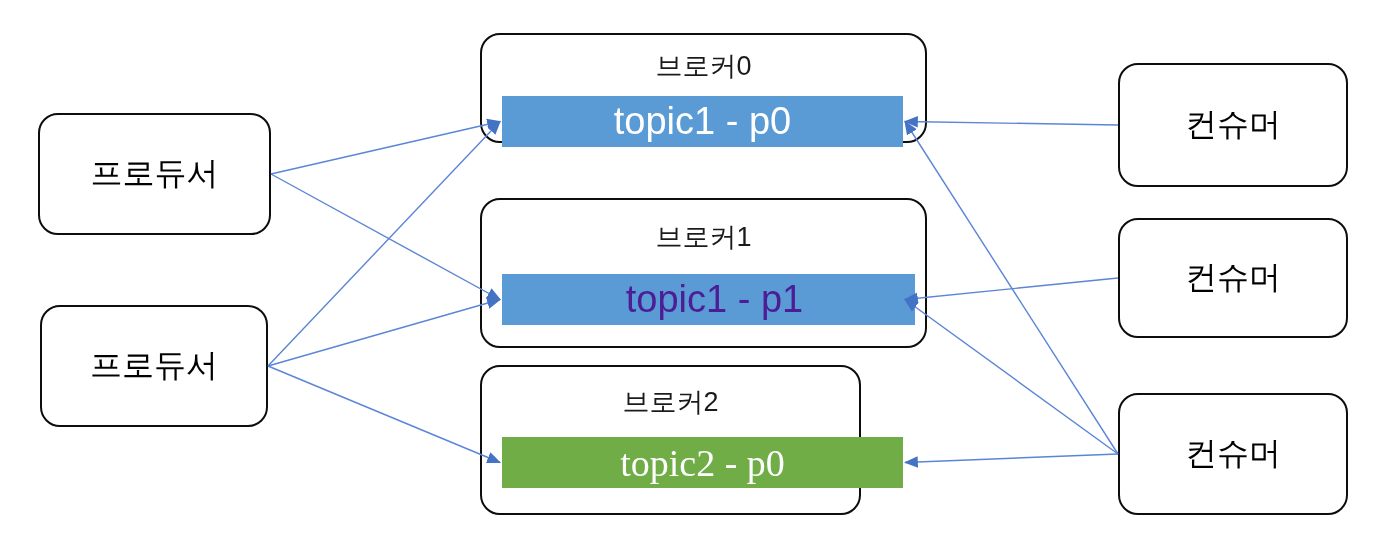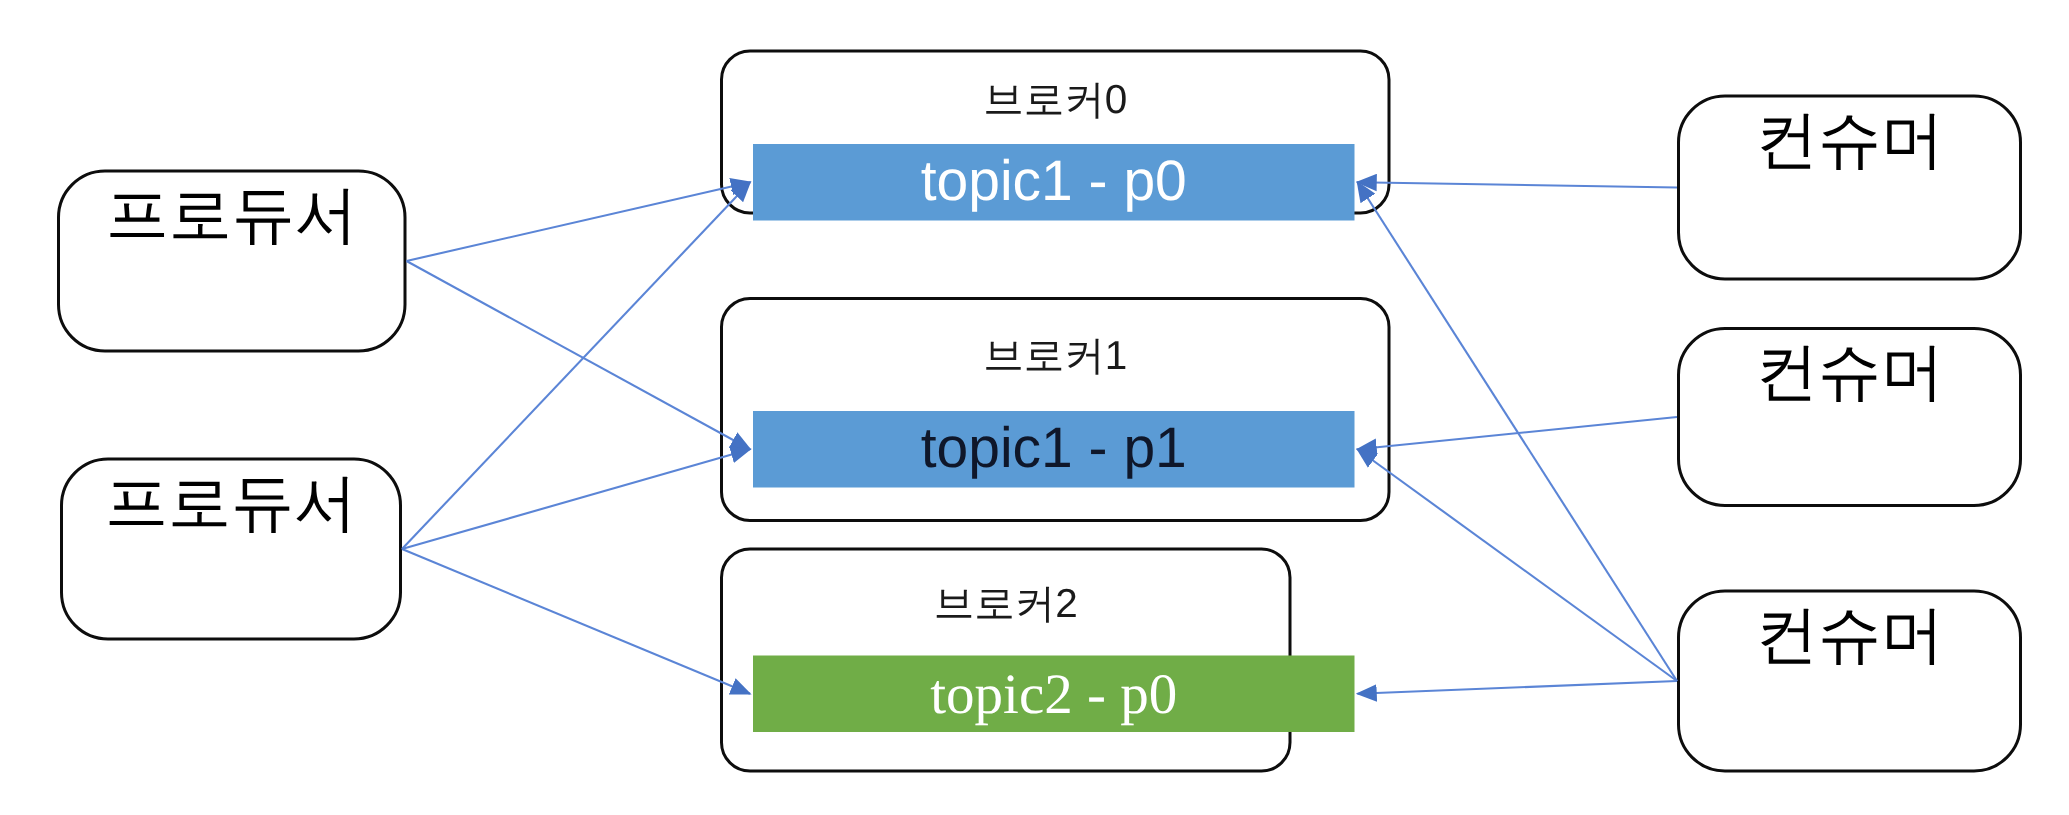--- a/index.html
+++ b/index.html
@@ -5,22 +5,22 @@
   html,body{margin:0;padding:0;background:#ffffff;}
   .canvas{
     position:relative;width:1379px;height:543px;background:#ffffff;
     font-family:"Liberation Sans","DejaVu Sans",sans-serif;overflow:hidden;
   }
   .box{
     position:absolute;background:#ffffff;border:2.5px solid #0d0d0d;
     border-radius:20px;box-sizing:border-box;
   }
   .endpoint{
-    display:flex;align-items:flex-start;justify-content:center;
-    font-size:42px;color:#000000;border-radius:32px;
+    display:flex;align-items:center;justify-content:center;
+    font-size:32px;color:#000000;
   }
   .broker-title{
     position:absolute;left:0;right:0;top:0;
     display:flex;align-items:center;justify-content:center;
     font-size:27px;color:#1a1a1a;
   }
   .topic-bar{
     position:absolute;left:20px;width:401px;height:51px;
     display:flex;align-items:center;justify-content:center;
     font-size:38px;color:#ffffff;
@@ -41,21 +41,21 @@
   <div class="box endpoint" style="left:40px;top:305px;width:228px;height:122px;">
     <span>프로듀서</span>
   </div>
 
   <div class="box" style="left:480px;top:33px;width:447px;height:110px;">
     <div class="broker-title" style="height:61px;">브로커0</div>
     <div class="topic-bar" style="top: 61px; background: rgb(91, 155, 213); color: rgb(255, 255, 255);">topic1 - p0</div>
   </div>
   <div class="box" style="left:480px;top:198px;width:447px;height:150px;">
     <div class="broker-title" style="height:74px;">브로커1</div>
-    <div class="topic-bar" style="top: 74px; background: rgb(91, 155, 213); color: #0f172a;">topic1 - p1</div>
+    <div class="topic-bar" style="top: 74px; background: rgb(91, 155, 213); color: #4c1d95; padding-left: 12px;">topic1 - p1</div>
   </div>
   <div class="box" style="left:480px;top:365px;width:381px;height:150px;">
     <div class="broker-title" style="height:70px;">브로커2</div>
     <div class="topic-bar" style="top: 70px; background: rgb(112, 173, 71); color: rgb(255, 255, 255); font-family: Liberation Serif, serif;">topic2 - p0</div>
   </div>
 
   <div class="box endpoint" style="left:1118px;top:63px;width:230px;height:124px;">
     <span>컨슈머</span>
   </div>
   <div class="box endpoint" style="left:1118px;top:218px;width:230px;height:120px;">

